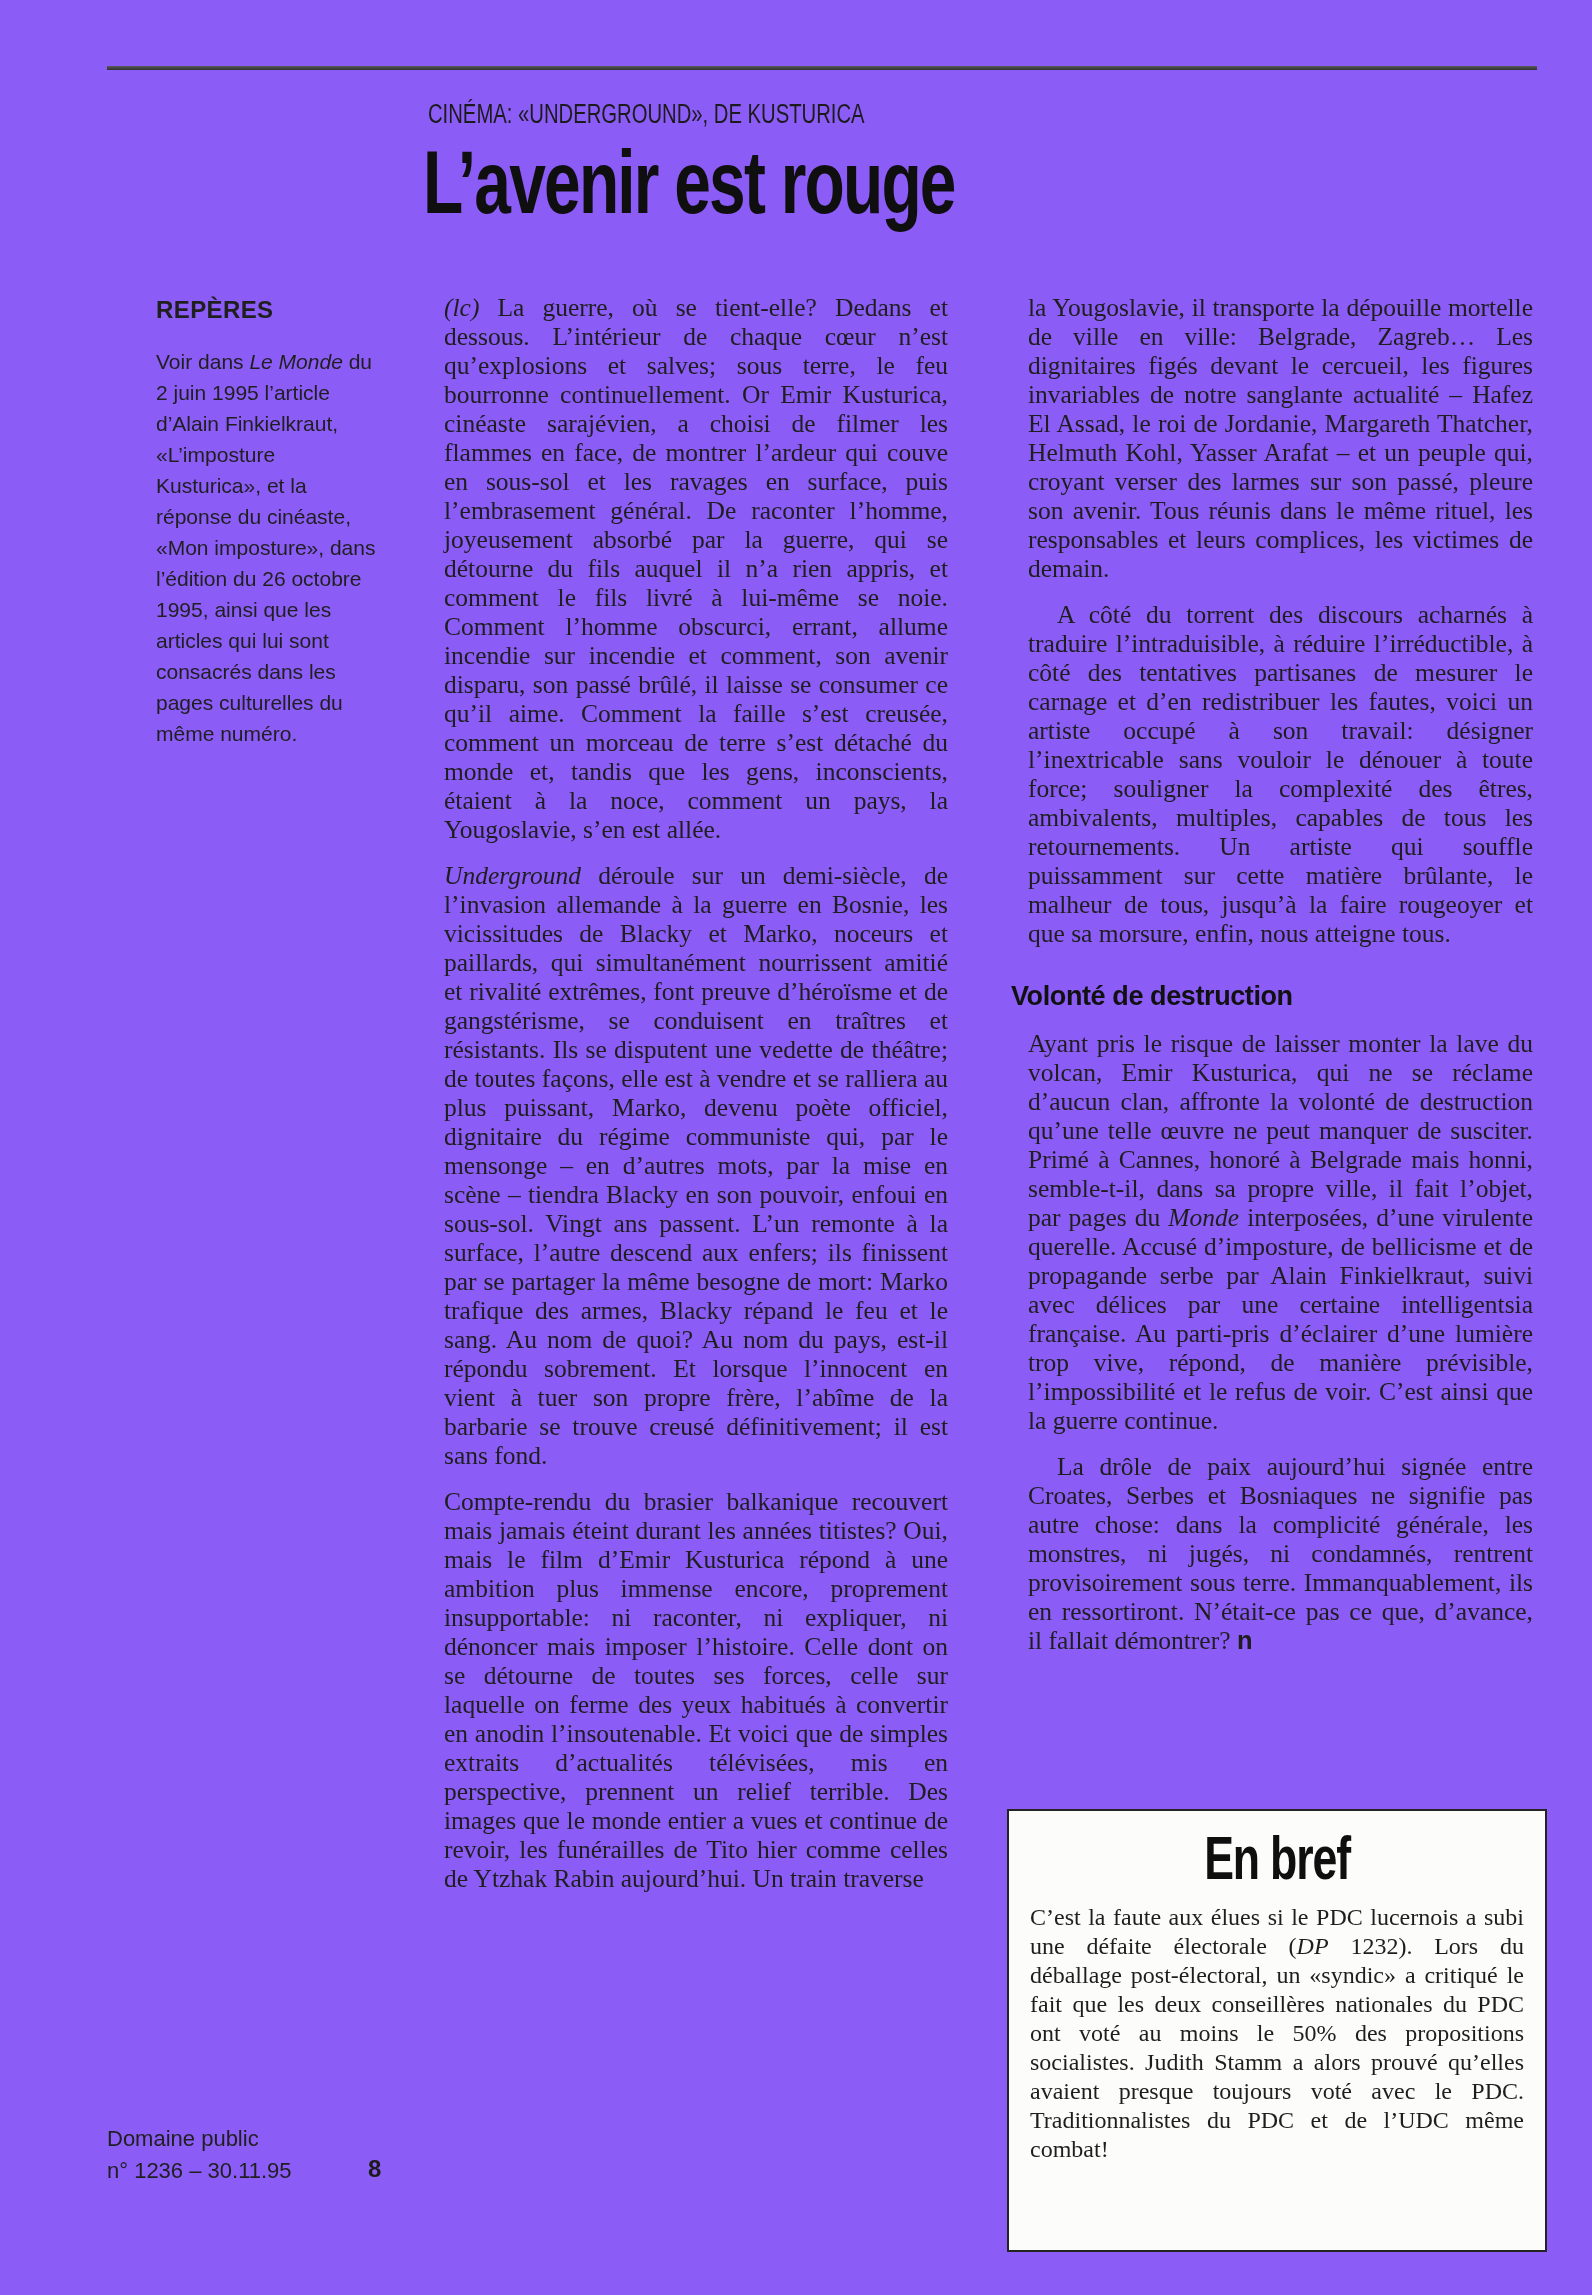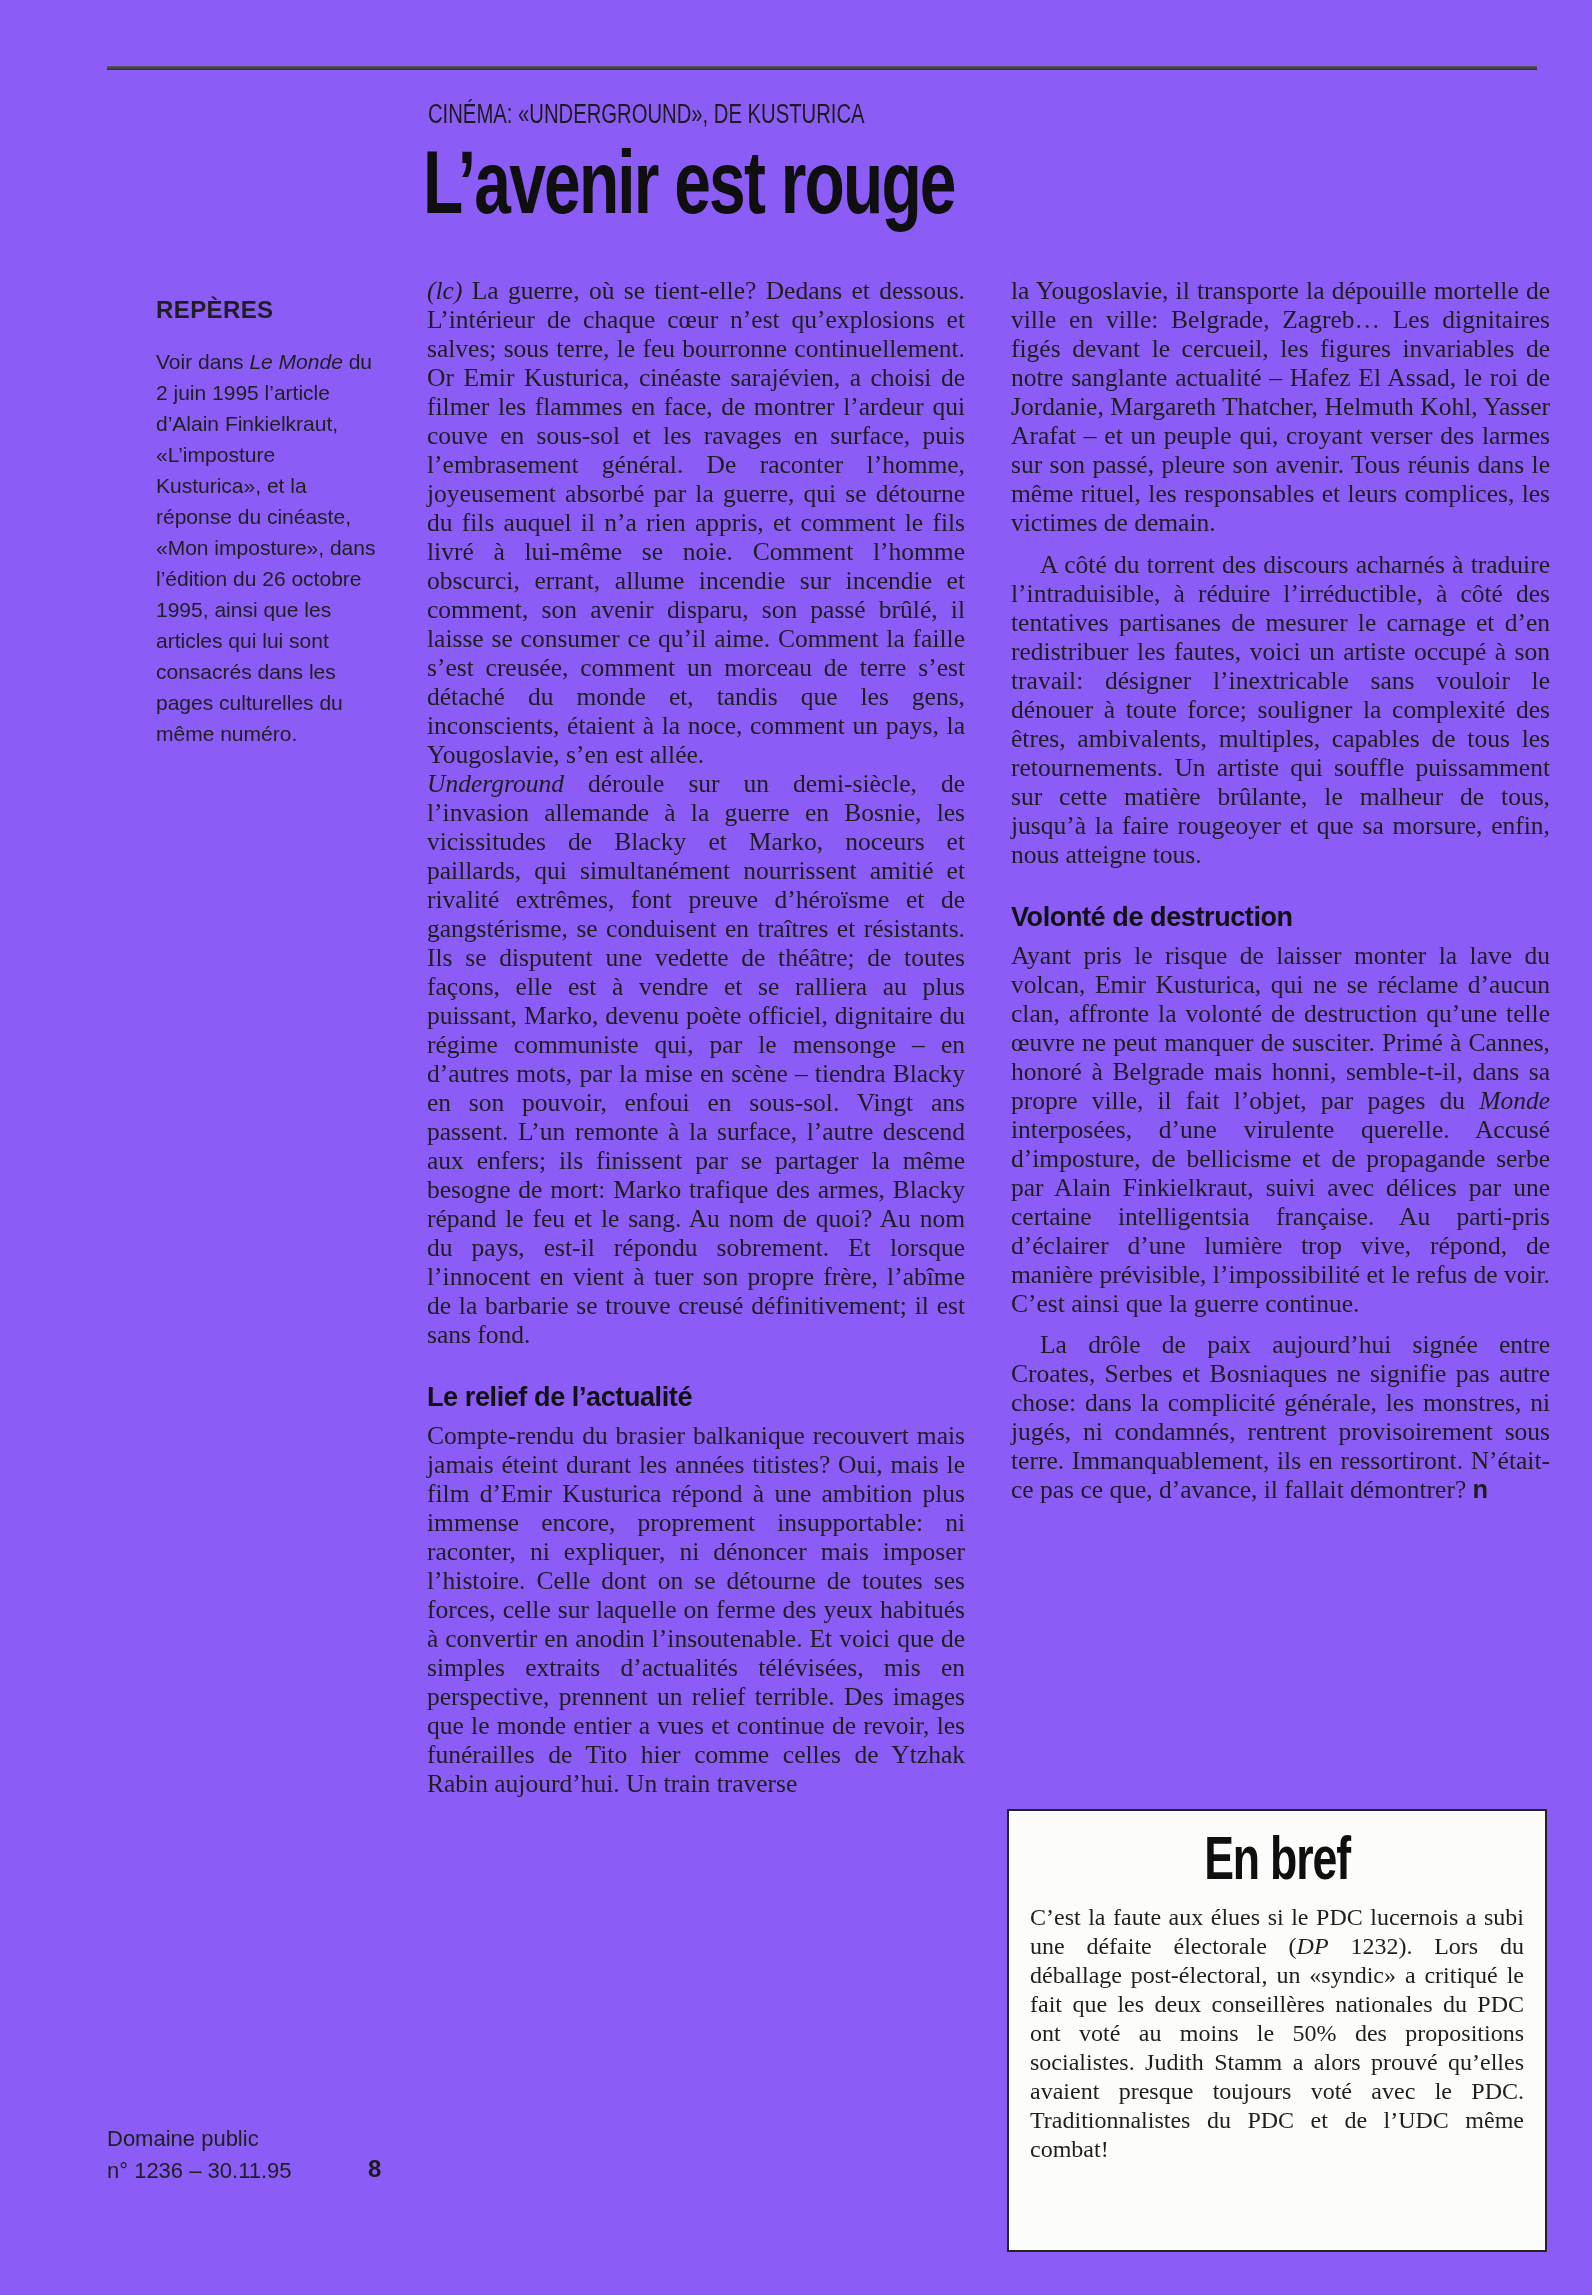--- a/index.html
+++ b/index.html
@@ -34,21 +34,21 @@
     font-size:24px; font-weight:700; letter-spacing:0.4px; margin:0 0 22px 0;
   }
   .sidebar p { font-size:21px; line-height:31px; margin:0; }
   .col {
     position:absolute; top:276px;
     font-size:25.5px; line-height:29px; text-align:justify;
     hyphens:auto; -webkit-hyphens:auto;
   }
   .col-mid { left:427px; width:538px; }
   .col-right { left:1011px; width:539px; }
-  .col p { margin:0; }
+  .col p { margin:17px; }
   .col p.indent { text-indent:29px; margin-top:12.7px; }
   .col h3 {
     font-family:"Liberation Sans", sans-serif;
     font-size:27px; line-height:32px; font-weight:700;
     letter-spacing:-0.4px; margin:32px 0 8px 0; color:#111;
     text-align:left;
   }
   .endmark { font-family:"Liberation Sans", sans-serif; font-weight:700; }
   .enbref {
     position:absolute; left:1007px; top:1809px; width:540px; height:443px;
@@ -88,21 +88,20 @@
   <h1 class="title" style="margin:0;">L’avenir est rouge</h1>
 
   <div class="sidebar">
     <div class="sb-head">REPÈRES</div>
     <p><span>Voir dans </span><i>Le Monde</i><span> du 2 juin 1995 l’article d’Alain Finkielkraut, «L’imposture Kusturica», et la réponse du cinéaste, «Mon imposture», dans l’édition du 26 octobre 1995, ainsi que les articles qui lui sont consacrés dans les pages culturelles du même numéro.</span></p>
   </div>
 
   <div class="col col-mid">
     <p><i>(lc)</i><span> La guerre, où se tient-elle? Dedans et dessous. L’intérieur de chaque cœur n’est qu’explosions et salves; sous terre, le feu bourronne continuellement. Or Emir Kusturica, cinéaste sarajévien, a choisi de filmer les flammes en face, de montrer l’ardeur qui couve en sous-sol et les ravages en surface, puis l’embrasement général. De raconter l’homme, joyeusement absorbé par la guerre, qui se détourne du fils auquel il n’a rien appris, et comment le fils livré à lui-même se noie. Comment l’homme obscurci, errant, allume incendie sur incendie et comment, son avenir disparu, son passé brûlé, il laisse se consumer ce qu’il aime. Comment la faille s’est creusée, comment un morceau de terre s’est détaché du monde et, tandis que les gens, inconscients, étaient à la noce, comment un pays, la Yougoslavie, s’en est allée.</span></p>
     <p><i>Underground</i><span> déroule sur un demi-siècle, de l’invasion allemande à la guerre en Bosnie, les vicissitudes de Blacky et Marko, noceurs et paillards, qui simultanément nourrissent amitié et rivalité extrêmes, font preuve d’héroïsme et de gangstérisme, se conduisent en traîtres et résistants. Ils se disputent une vedette de théâtre; de toutes façons, elle est à vendre et se ralliera au plus puissant, Marko, devenu poète officiel, dignitaire du régime communiste qui, par le mensonge – en d’autres mots, par la mise en scène – tiendra Blacky en son pouvoir, enfoui en sous-sol. Vingt ans passent. L’un remonte à la surface, l’autre descend aux enfers; ils finissent par se partager la même besogne de mort: Marko trafique des armes, Blacky répand le feu et le sang. Au nom de quoi? Au nom du pays, est-il répondu sobrement. Et lorsque l’innocent en vient à tuer son propre frère, l’abîme de la barbarie se trouve creusé définitivement; il est sans fond.</span></p>
-    <h3>Le relief de l’actualité</h3>
     <p>Compte-rendu du brasier balkanique recouvert mais jamais éteint durant les années titistes? Oui, mais le film d’Emir Kusturica répond à une ambition plus immense encore, proprement insupportable: ni raconter, ni expliquer, ni dénoncer mais imposer l’histoire. Celle dont on se détourne de toutes ses forces, celle sur laquelle on ferme des yeux habitués à convertir en anodin l’insoutenable. Et voici que de simples extraits d’actualités télévisées, mis en perspective, prennent un relief terrible. Des images que le monde entier a vues et continue de revoir, les funérailles de Tito hier comme celles de Ytzhak Rabin aujourd’hui. Un train traverse</p>
   </div>
 
   <div class="col col-right">
     <p>la Yougoslavie, il transporte la dépouille mortelle de ville en ville: Belgrade, Zagreb… Les dignitaires figés devant le cercueil, les figures invariables de notre sanglante actualité – Hafez El Assad, le roi de Jordanie, Margareth Thatcher, Helmuth Kohl, Yasser Arafat – et un peuple qui, croyant verser des larmes sur son passé, pleure son avenir. Tous réunis dans le même rituel, les responsables et leurs complices, les victimes de demain.</p>
     <p class="indent">A côté du torrent des discours acharnés à traduire l’intraduisible, à réduire l’irréductible, à côté des tentatives partisanes de mesurer le carnage et d’en redistribuer les fautes, voici un artiste occupé à son travail: désigner l’inextricable sans vouloir le dénouer à toute force; souligner la complexité des êtres, ambivalents, multiples, capables de tous les retournements. Un artiste qui souffle puissamment sur cette matière brûlante, le malheur de tous, jusqu’à la faire rougeoyer et que sa morsure, enfin, nous atteigne tous.</p>
     <h3>Volonté de destruction</h3>
     <p><span>Ayant pris le risque de laisser monter la lave du volcan, Emir Kusturica, qui ne se réclame d’aucun clan, affronte la volonté de destruction qu’une telle œuvre ne peut manquer de susciter. Primé à Cannes, honoré à Belgrade mais honni, semble-t-il, dans sa propre ville, il fait l’objet, par pages du </span><i>Monde</i><span> interposées, d’une virulente querelle. Accusé d’imposture, de bellicisme et de propagande serbe par Alain Finkielkraut, suivi avec délices par une certaine intelligentsia française. Au parti-pris d’éclairer d’une lumière trop vive, répond, de manière prévisible, l’impossibilité et le refus de voir. C’est ainsi que la guerre continue.</span></p>
     <p class="indent"><span>La drôle de paix aujourd’hui signée entre Croates, Serbes et Bosniaques ne signifie pas autre chose: dans la complicité générale, les monstres, ni jugés, ni condamnés, rentrent provisoirement sous terre. Immanquablement, ils en ressortiront. N’était-ce pas ce que, d’avance, il fallait démontrer? </span><span class="endmark">n</span></p>
   </div>

